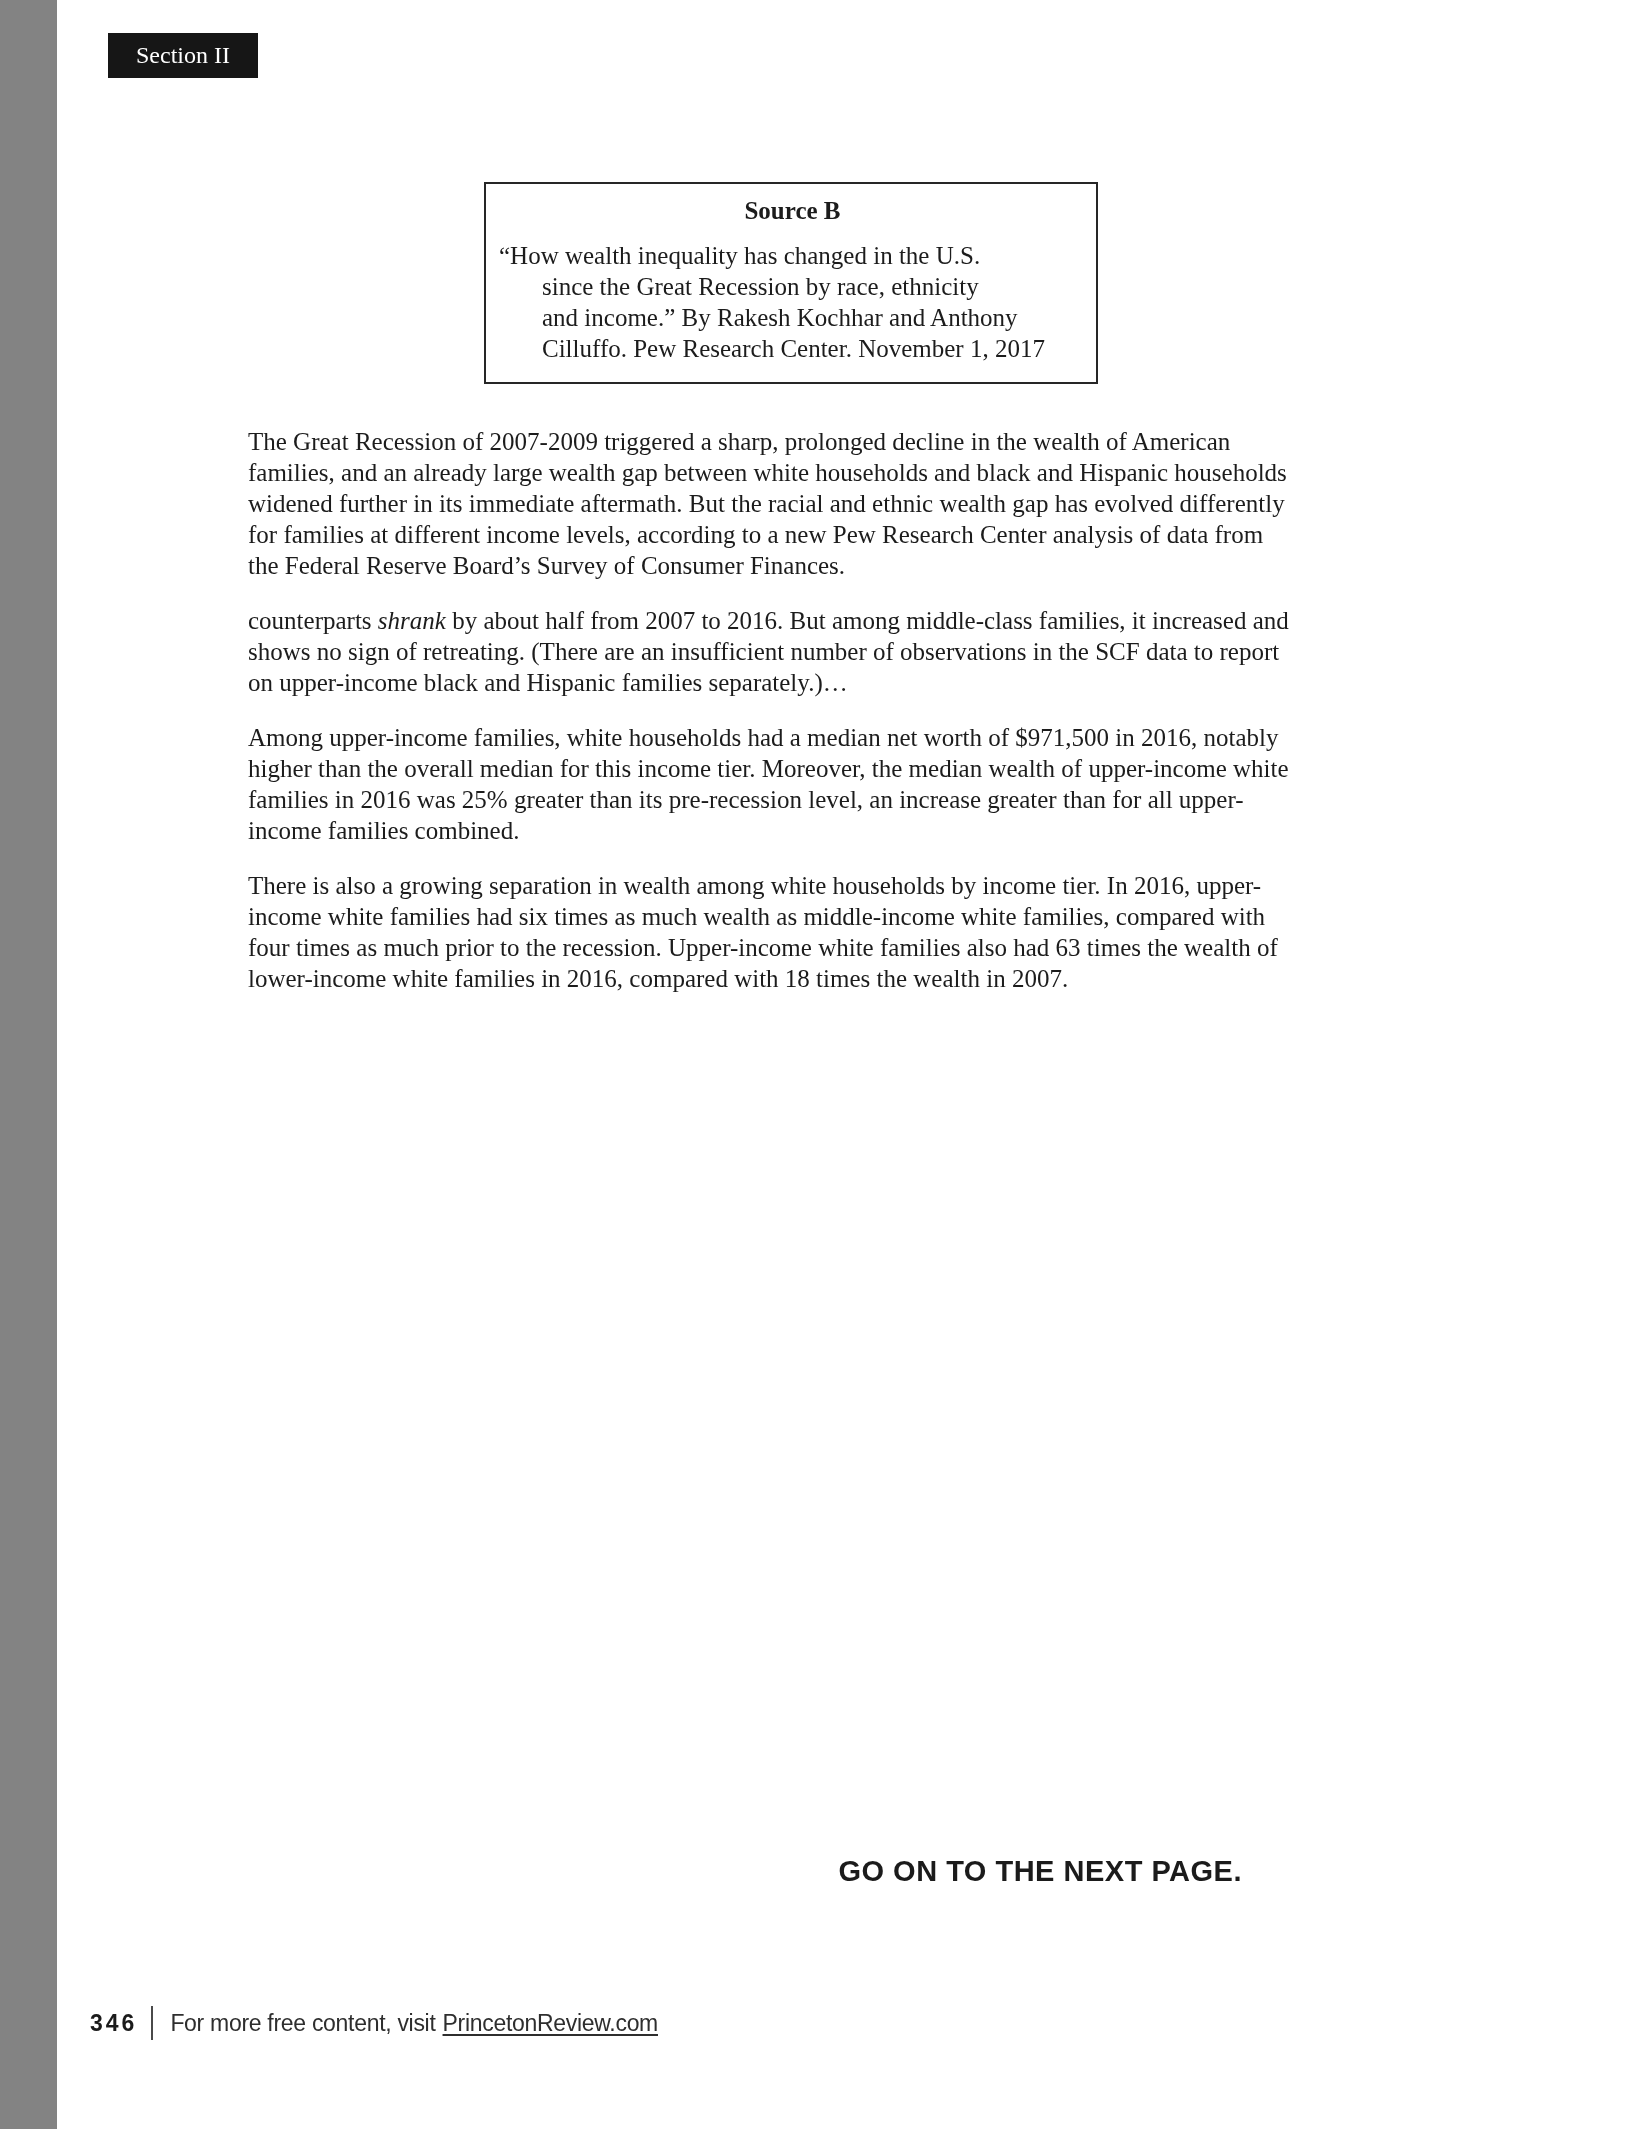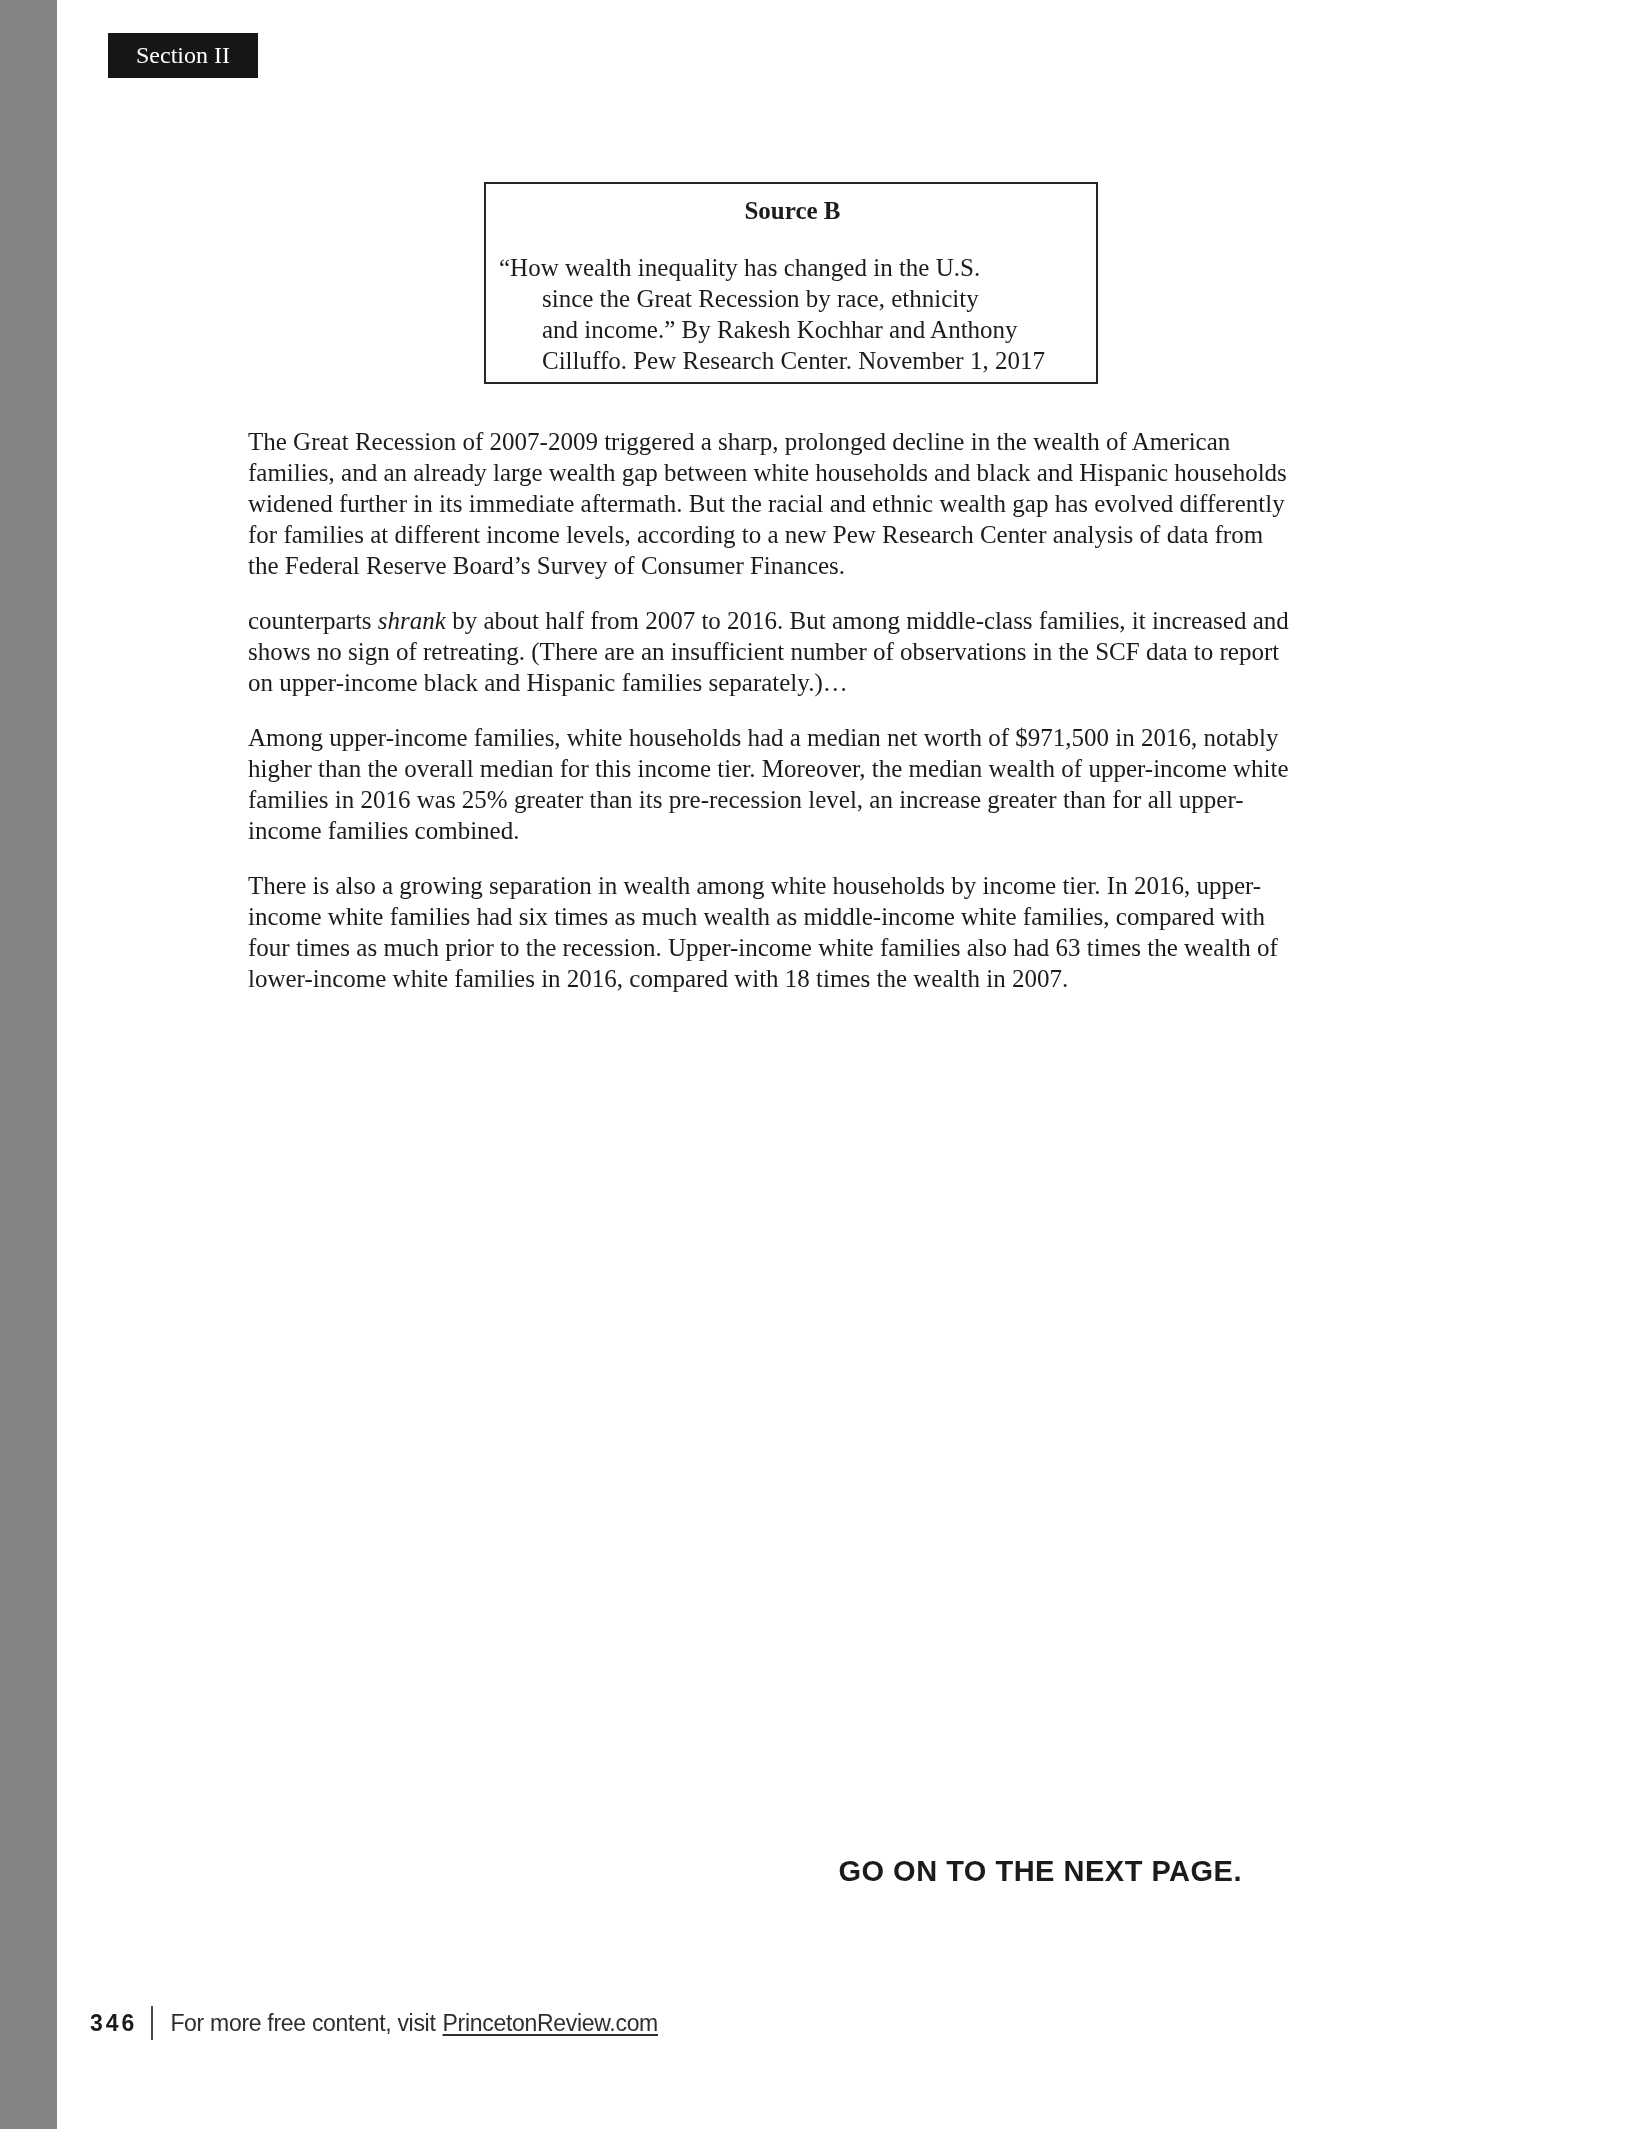--- a/index.html
+++ b/index.html
@@ -38,21 +38,21 @@
     box-sizing: border-box;
     padding: 12px 10px 20px 13px;
   }
   .source-title {
     text-align: center;
     font-weight: bold;
     font-size: 25px;
     line-height: 30px;
   }
   .source-quote {
-    margin-top: 26px;
+    margin-top: 14px;
     font-size: 25px;
     line-height: 31px;
   }
   .q-line { padding-left: 43px; white-space: nowrap; }
   .q-line.first { padding-left: 0; }
   .passage {
     position: absolute;
     left: 248px; top: 426px;
     font-size: 25px;
     line-height: 31px;

